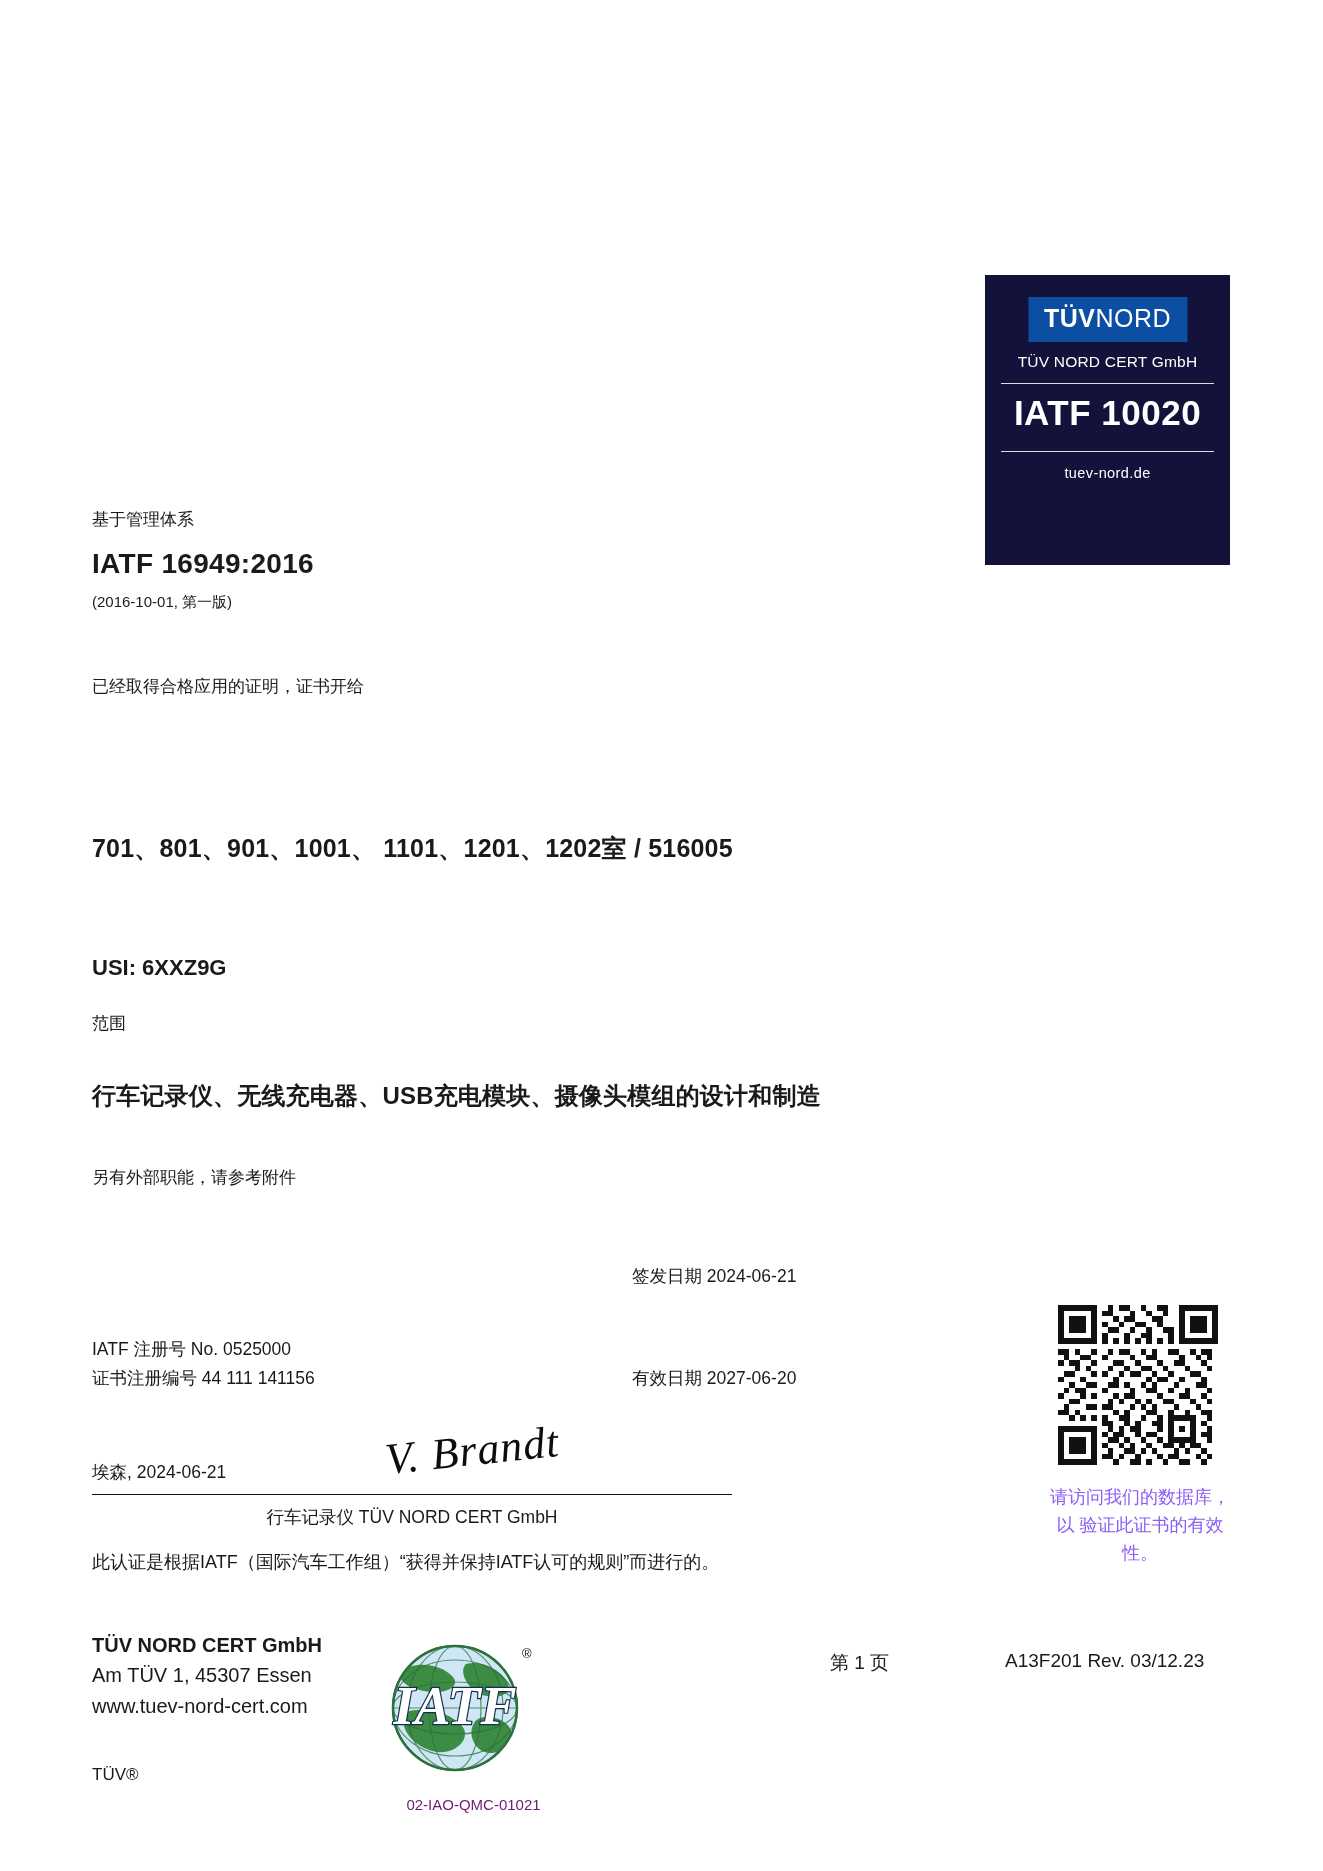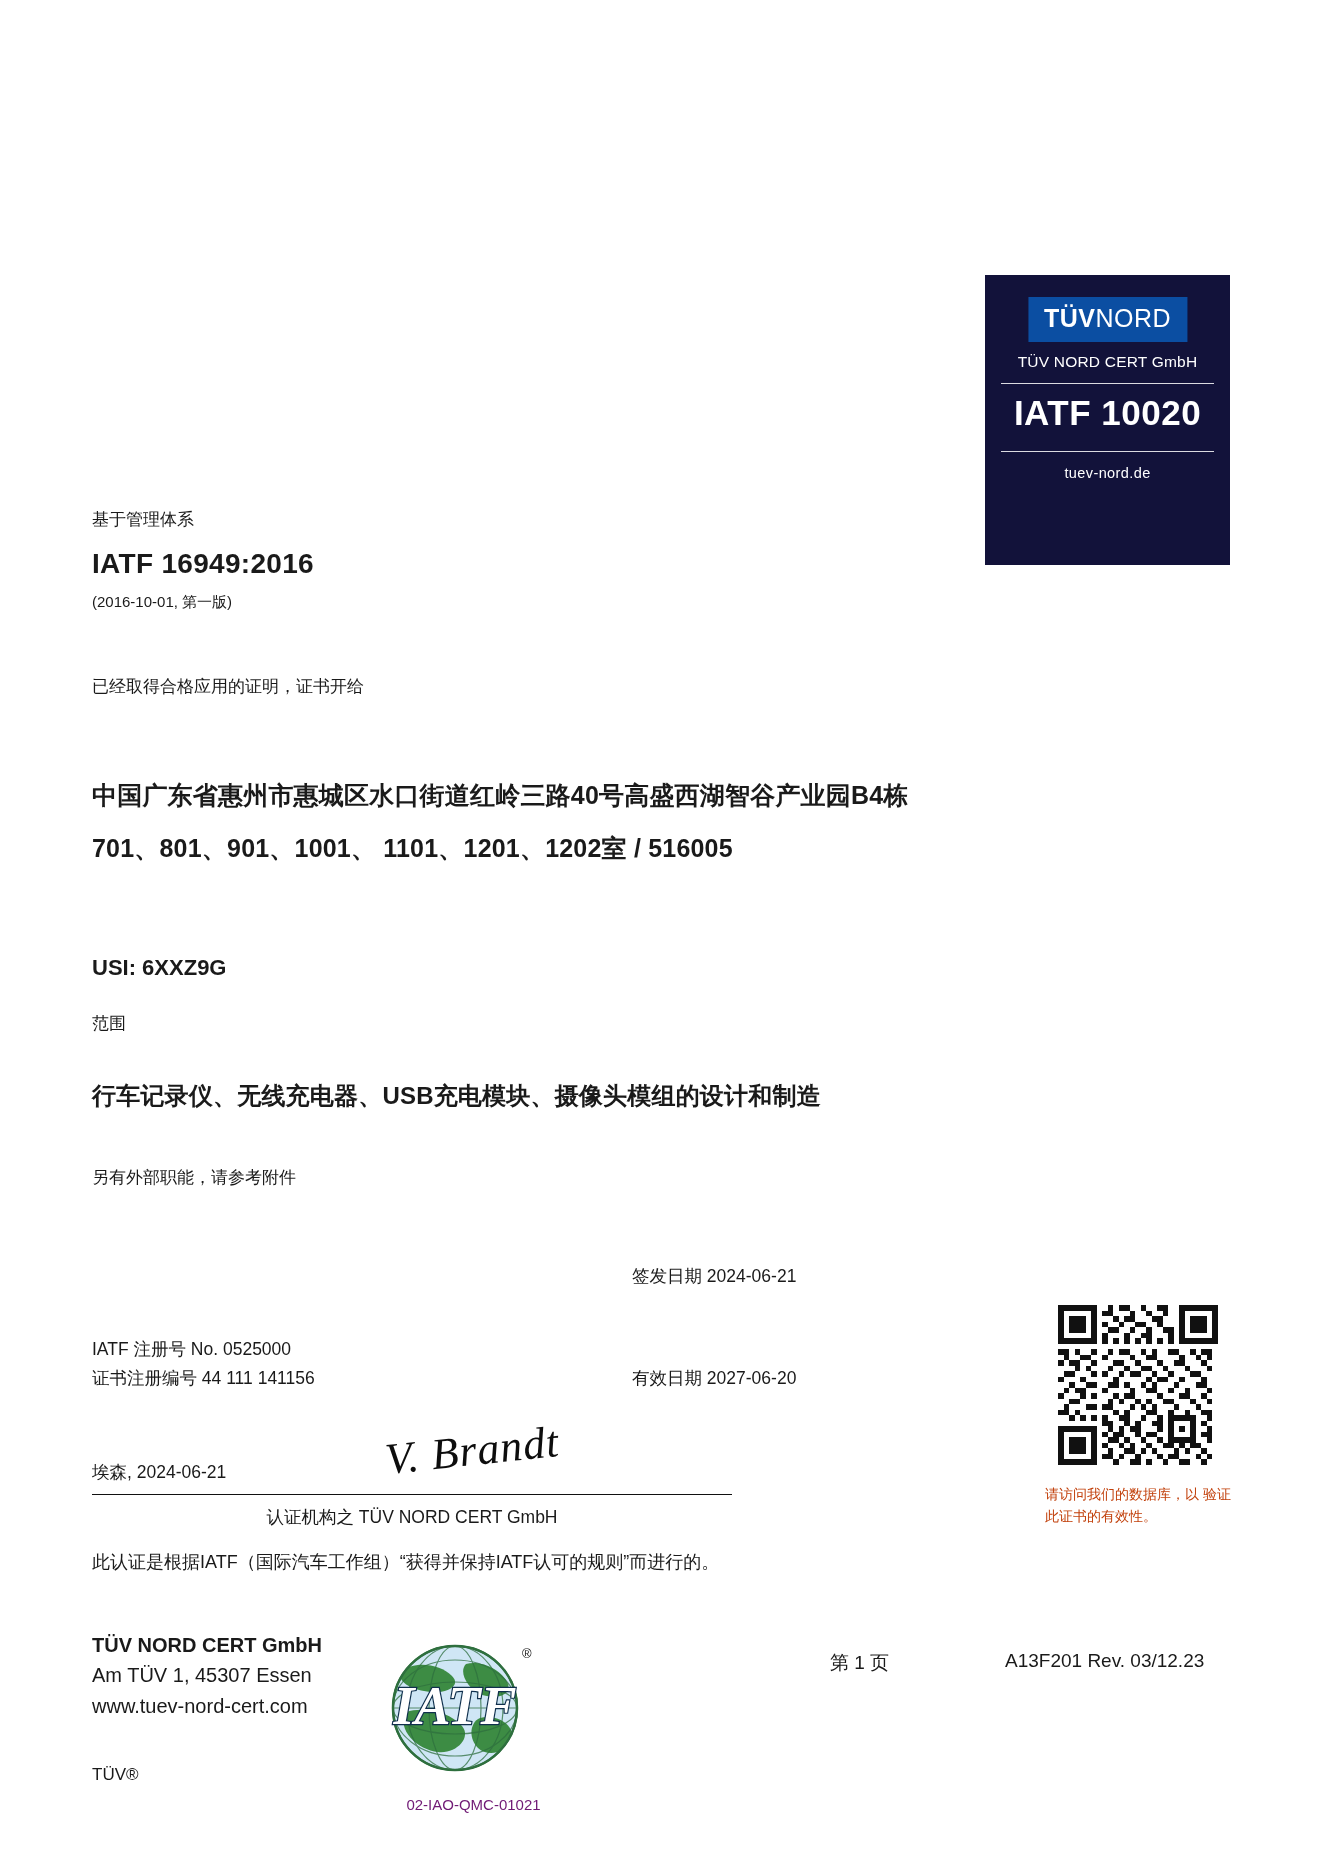--- a/index.html
+++ b/index.html
@@ -176,23 +176,24 @@
     top: 1305px;
     width: 160px;
     height: 160px;
   }
   .qr canvas, .qr svg { display: block; }
   .qr-note {
     position: absolute;
     left: 1045px;
     top: 1484px;
     width: 190px;
-    font-size: 14px;
+    text-align: center;
+    font-size: 18px;
     line-height: 1.55;
-    color: #c2410c;
+    color: #8b5cf6;
   }
 
   
   .footer-addr {
     position: absolute;
     left: 92px;
     top: 1630px;
     font-size: 20px;
     line-height: 1.52;
   }
@@ -252,38 +253,37 @@
       <div class="seal-url">tuev-nord.de</div>
     </div>
   </div>
 
   <div class="t small" style="left:92px; top:508px;">基于管理体系</div>
   <div class="t std-line" style="left:92px; top:548px;">IATF 16949:2016</div>
   <div class="t std-sub" style="left:92px; top:593px;">(2016-10-01, 第一版)</div>
 
   <div class="t small" style="left:92px; top:675px;">已经取得合格应用的证明，证书开给</div>
 
-  <div class="t holder" style="left:92px; top:776px;">中国广东省惠州市惠城区水口街道红岭三路40号高盛西湖智谷产业园B4栋</div>
   <div class="t holder" style="left:92px; top:829px;">701、801、901、1001、 1101、1201、1202室 / 516005</div>
 
   <div class="t usi" style="left:92px; top:955px;">USI: 6XXZ9G</div>
 
   <div class="t small" style="left:92px; top:1012px;">范围</div>
   <div class="t scope-text" style="left:92px; top:1080px;">行车记录仪、无线充电器、USB充电模块、摄像头模组的设计和制造</div>
   <div class="t small" style="left:92px; top:1166px;">另有外部职能，请参考附件</div>
 
   <div class="t reg" style="left:92px; top:1335px;">IATF 注册号 No. 0525000</div>
   <div class="t reg" style="left:92px; top:1364px;">证书注册编号 44 111 141156</div>
   <div class="t reg-right" style="left:632px; top:1262px;">签发日期 2024-06-21</div>
   <div class="t reg-right" style="left:632px; top:1364px;">有效日期 2027-06-20</div>
 
   <div class="place-date">埃森, 2024-06-21</div>
   <div class="signature">V. Brandt</div>
   <div class="sig-line"></div>
-  <div class="sig-caption">认证机构之 TÜV NORD CERT GmbH</div>
+  <div class="sig-caption">行车记录仪 TÜV NORD CERT GmbH</div>
 
   <div class="footnote">此认证是根据IATF（国际汽车工作组）“获得并保持IATF认可的规则”而进行的。</div>
 
   <div class="qr">
     <svg width="160" height="160" viewBox="0 0 29 29" shape-rendering="crispEdges">
       <rect width="29" height="29" fill="#ffffff"></rect>
       <g fill="#111111">
 
         <rect x="0" y="0" width="7" height="1"></rect>
           <rect x="0" y="6" width="7" height="1"></rect>

